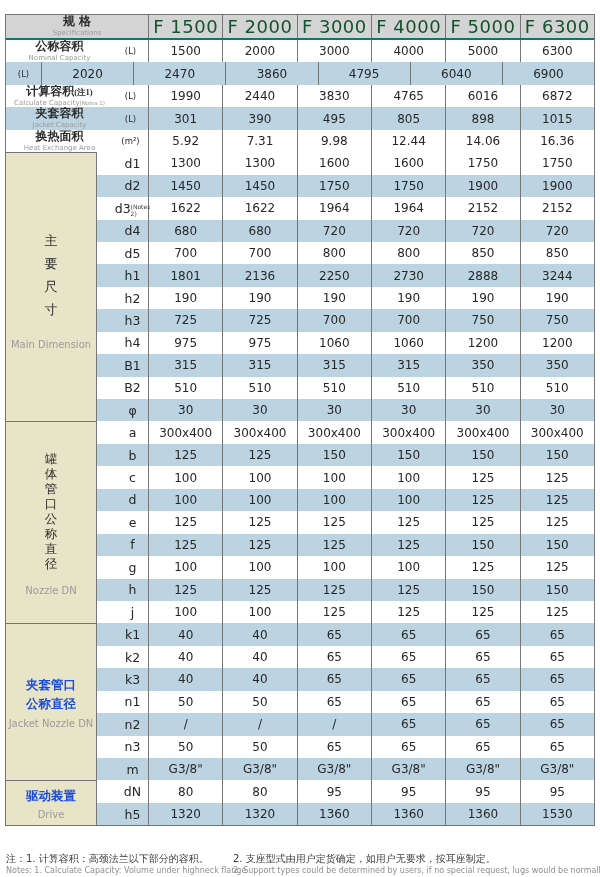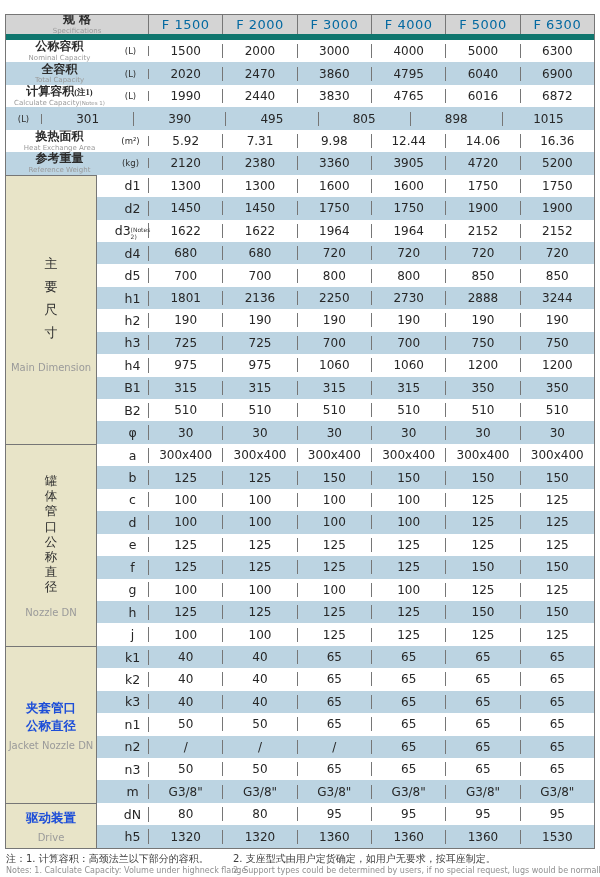--- a/index.html
+++ b/index.html
@@ -14,31 +14,31 @@
     font-size:10.5px; line-height:14px; color:#1e1e1e; white-space:nowrap;
   }
   .unit-line .gray { color:#8d8d8d; }
 
   .spec-table {
     position:absolute; left:5px; top:14px; width:590px;
     border:1px solid #767676; background:#fff;
   }
   .header-row {
     display:flex; height:25px; background:#d4d4d4;
-    border-bottom:6px solid #0f766e;
+    border-bottom:2px solid #0f766e;
   }
   .cell {
     display:flex; flex-direction:column; align-items:center; justify-content:center;
     border-right:1px solid #767676; overflow:hidden; min-width:0;
   }
   .left-head { width:143px; }
-  .model-cell { flex:1; font-size:13px; color:#0369a1; letter-spacing:.5px; }
+  .model-cell { flex:1; font-size:18px; color:#14532d; letter-spacing:.5px; }
   .model-cell:last-child { border-right:none; }
 
-  .row { display:flex; height:22.45px;align-items:center; }
+  .row { display:flex; height:22.45px; }
   .row.white { background:#ffffff; }
   .row.blue  { background:#bcd4e2; }
 
   .label-cell { width:107px; border-right:none; }
   .unit-cell  { width:36px; font-size:8.5px; color:#2e2e2e; }
   .data-cell  { flex:1; font-size:12px; color:#272727; flex-direction:row; }
   .data-cell:last-child { border-right:none; }
 
   .cn { font-size:12px; font-weight:bold; color:#2c2c2c; line-height:1.15; white-space:nowrap; }
   .cn .sub { font-size:8.5px; font-weight:bold;font-family:Liberation Serif, serif; }
@@ -105,24 +105,20 @@
         </div>
         <div class="cell unit-cell">(L)</div>
         <div class="cell data-cell">1500</div>
         <div class="cell data-cell">2000</div>
         <div class="cell data-cell">3000</div>
         <div class="cell data-cell">4000</div>
         <div class="cell data-cell">5000</div>
         <div class="cell data-cell">6300</div>
       </div>
       <div class="row blue">
-        <div class="cell label-cell">
-          <div class="cn">全容积</div>
-          <div class="en">Total Capacity</div>
-        </div>
         <div class="cell unit-cell">(L)</div>
         <div class="cell data-cell">2020</div>
         <div class="cell data-cell">2470</div>
         <div class="cell data-cell">3860</div>
         <div class="cell data-cell">4795</div>
         <div class="cell data-cell">6040</div>
         <div class="cell data-cell">6900</div>
       </div>
       <div class="row white">
         <div class="cell label-cell">
@@ -131,53 +127,44 @@
         </div>
         <div class="cell unit-cell">(L)</div>
         <div class="cell data-cell">1990</div>
         <div class="cell data-cell">2440</div>
         <div class="cell data-cell">3830</div>
         <div class="cell data-cell">4765</div>
         <div class="cell data-cell">6016</div>
         <div class="cell data-cell">6872</div>
       </div>
       <div class="row blue">
+        <div class="cell label-cell">
+          <div class="cn">夹套容积</div>
+          <div class="en">Jacket Capacity</div>
+        </div>
         <div class="cell unit-cell">(L)</div>
         <div class="cell data-cell">301</div>
         <div class="cell data-cell">390</div>
         <div class="cell data-cell">495</div>
         <div class="cell data-cell">805</div>
         <div class="cell data-cell">898</div>
         <div class="cell data-cell">1015</div>
       </div>
       <div class="row white">
         <div class="cell label-cell">
           <div class="cn">换热面积</div>
           <div class="en">Heat Exchange Area</div>
         </div>
         <div class="cell unit-cell">(m²)</div>
         <div class="cell data-cell">5.92</div>
         <div class="cell data-cell">7.31</div>
         <div class="cell data-cell">9.98</div>
         <div class="cell data-cell">12.44</div>
         <div class="cell data-cell">14.06</div>
         <div class="cell data-cell">16.36</div>
-      </div>
-      <div class="row blue">
-        <div class="cell label-cell">
-          <div class="cn">参考重量</div>
-          <div class="en">Reference Weight</div>
-        </div>
-        <div class="cell unit-cell">(kg)</div>
-        <div class="cell data-cell">2120</div>
-        <div class="cell data-cell">2380</div>
-        <div class="cell data-cell">3360</div>
-        <div class="cell data-cell">3905</div>
-        <div class="cell data-cell">4720</div>
-        <div class="cell data-cell">5200</div>
       </div>
     </div>
   <div id="sections">
       <div class="band">
         <div class="section-cell vertical-spread">
           <div class="vwrap">
             <div class="vchar">主</div>
             <div class="vchar">要</div>
             <div class="vchar">尺</div>
             <div class="vchar">寸</div>

